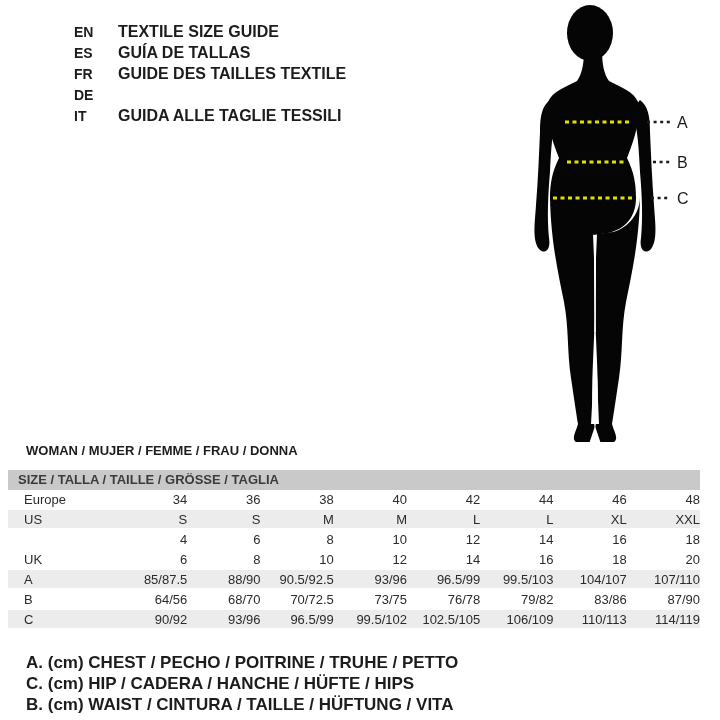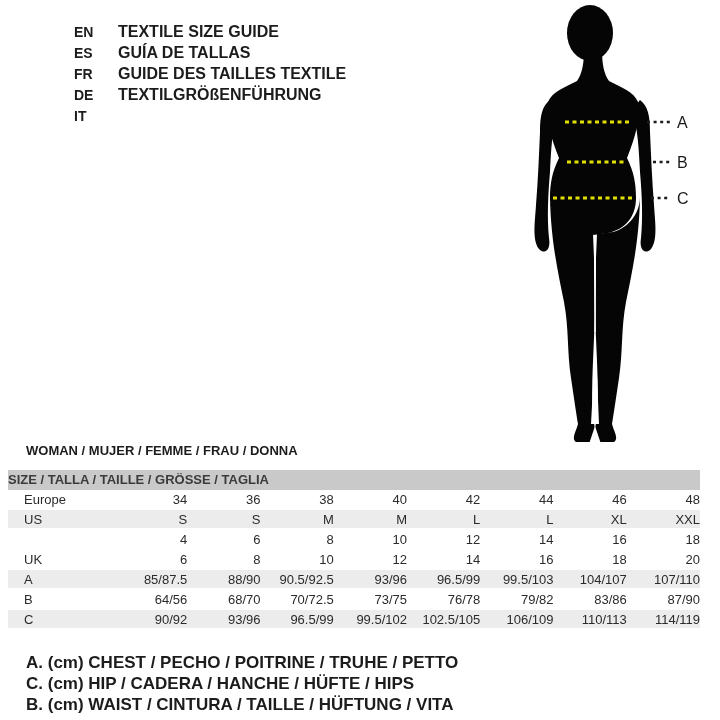--- a/index.html
+++ b/index.html
@@ -22,21 +22,21 @@
   .figure { position:absolute; left:480px; top:0; width:240px; height:460px; }
 
   
   .section-title { position:absolute; left:26px; top:443px; font-size:13px; font-weight:700; }
 
   
   .size-table { position:absolute; left:8px; top:470px; width:692px; font-size:13px; }
   .thead {
     height:20px; line-height:20px;
     background:#c9c9c9; color:#3b3b3b;
-    font-weight:700; 
+    font-weight:700; padding-left:10px;
   }
   .trow { display:flex; height:20px; line-height:19px; color:#2b2b2b; }
   .trow.shaded { background:#ececec; box-shadow: inset 0 -2px 0 #ffffff; }
   .tlabel { width:106px; padding-left:16px; }
   .tcell { flex:1; text-align:right; }
 
   
   .legend { position:absolute; left:26px; top:652px; }
   .legend-line { height:21px; line-height:21px; font-weight:700; font-size:17px; white-space:nowrap; }
 
@@ -53,24 +53,24 @@
   <div class="lang-row">
     <span class="lang-code">ES</span>
     <span class="lang-label">GUÍA DE TALLAS</span>
   </div>
   <div class="lang-row">
     <span class="lang-code">FR</span>
     <span class="lang-label">GUIDE DES TAILLES TEXTILE</span>
   </div>
   <div class="lang-row">
     <span class="lang-code">DE</span>
-    <span class="lang-label">TEXTILGRÖßENFÜHRUNG</span>
   </div>
   <div class="lang-row">
     <span class="lang-code">IT</span>
+    <span class="lang-label">GUIDA ALLE TAGLIE TESSILI</span>
   </div>
 </div>
 
 <div class="figure">
   <svg width="240" height="460" viewBox="0 0 240 460">
     <g fill="#050505" stroke="none">
 
       <ellipse cx="110" cy="33" rx="23" ry="28"></ellipse>
 
       <path d="

